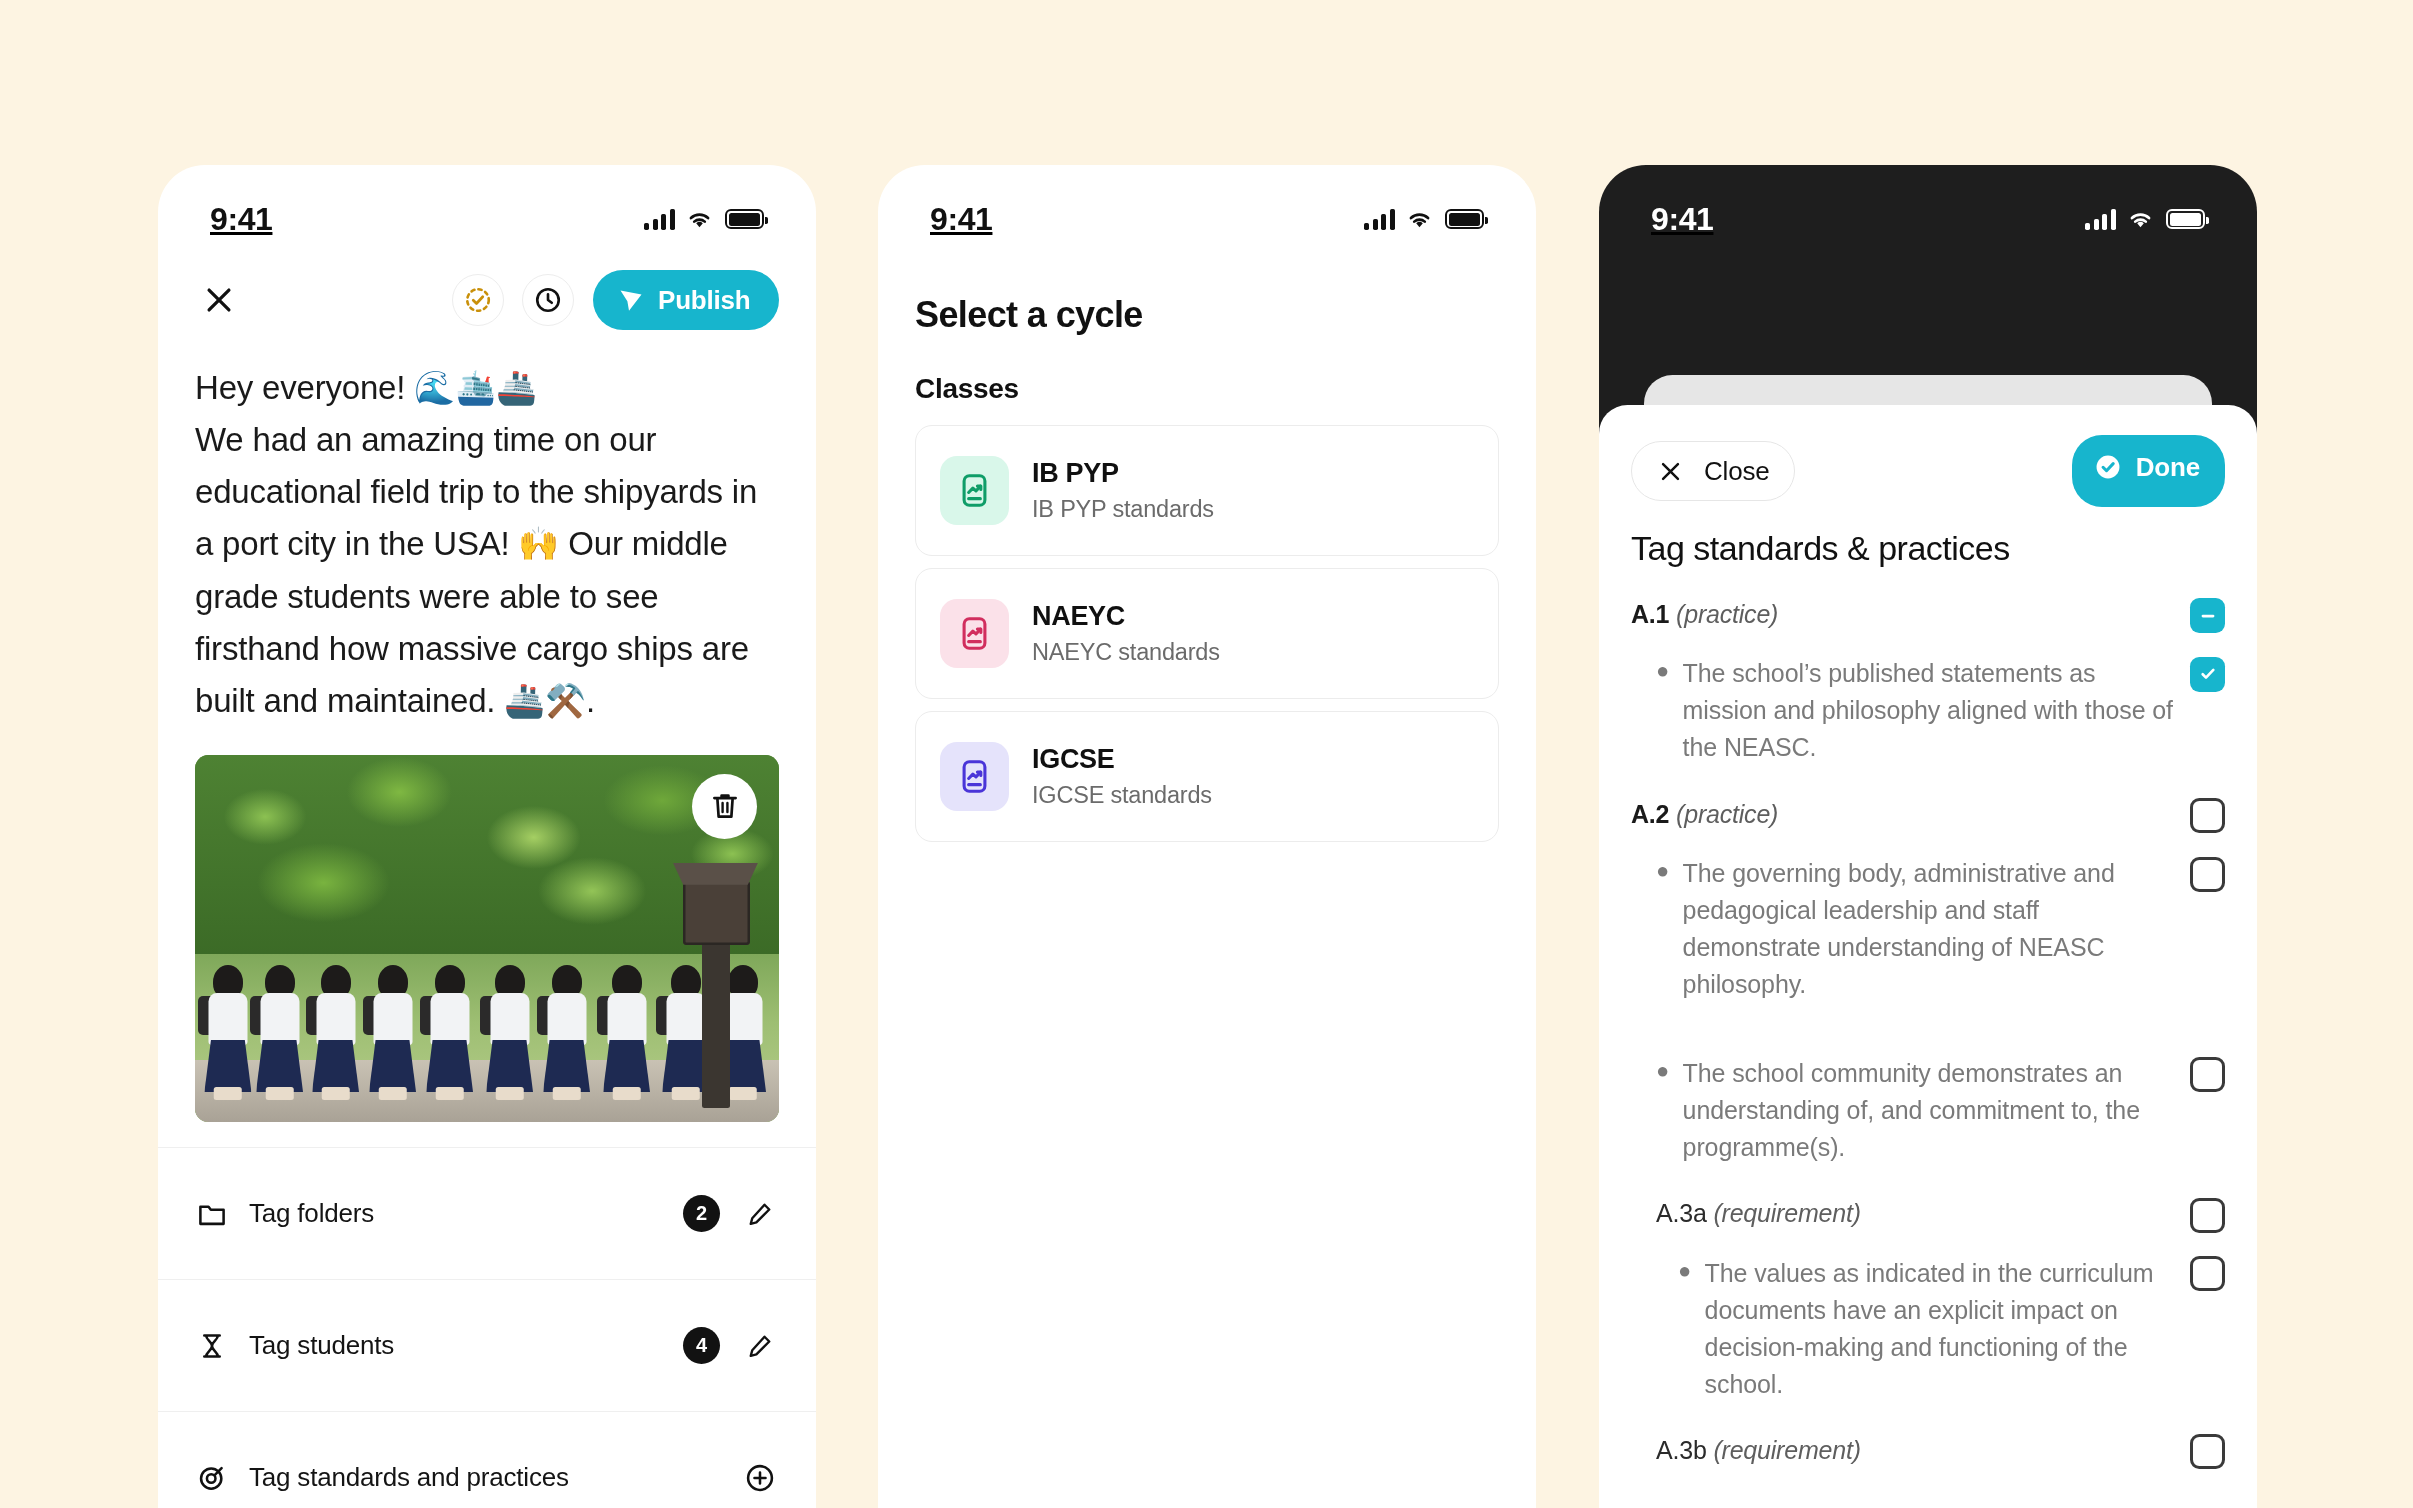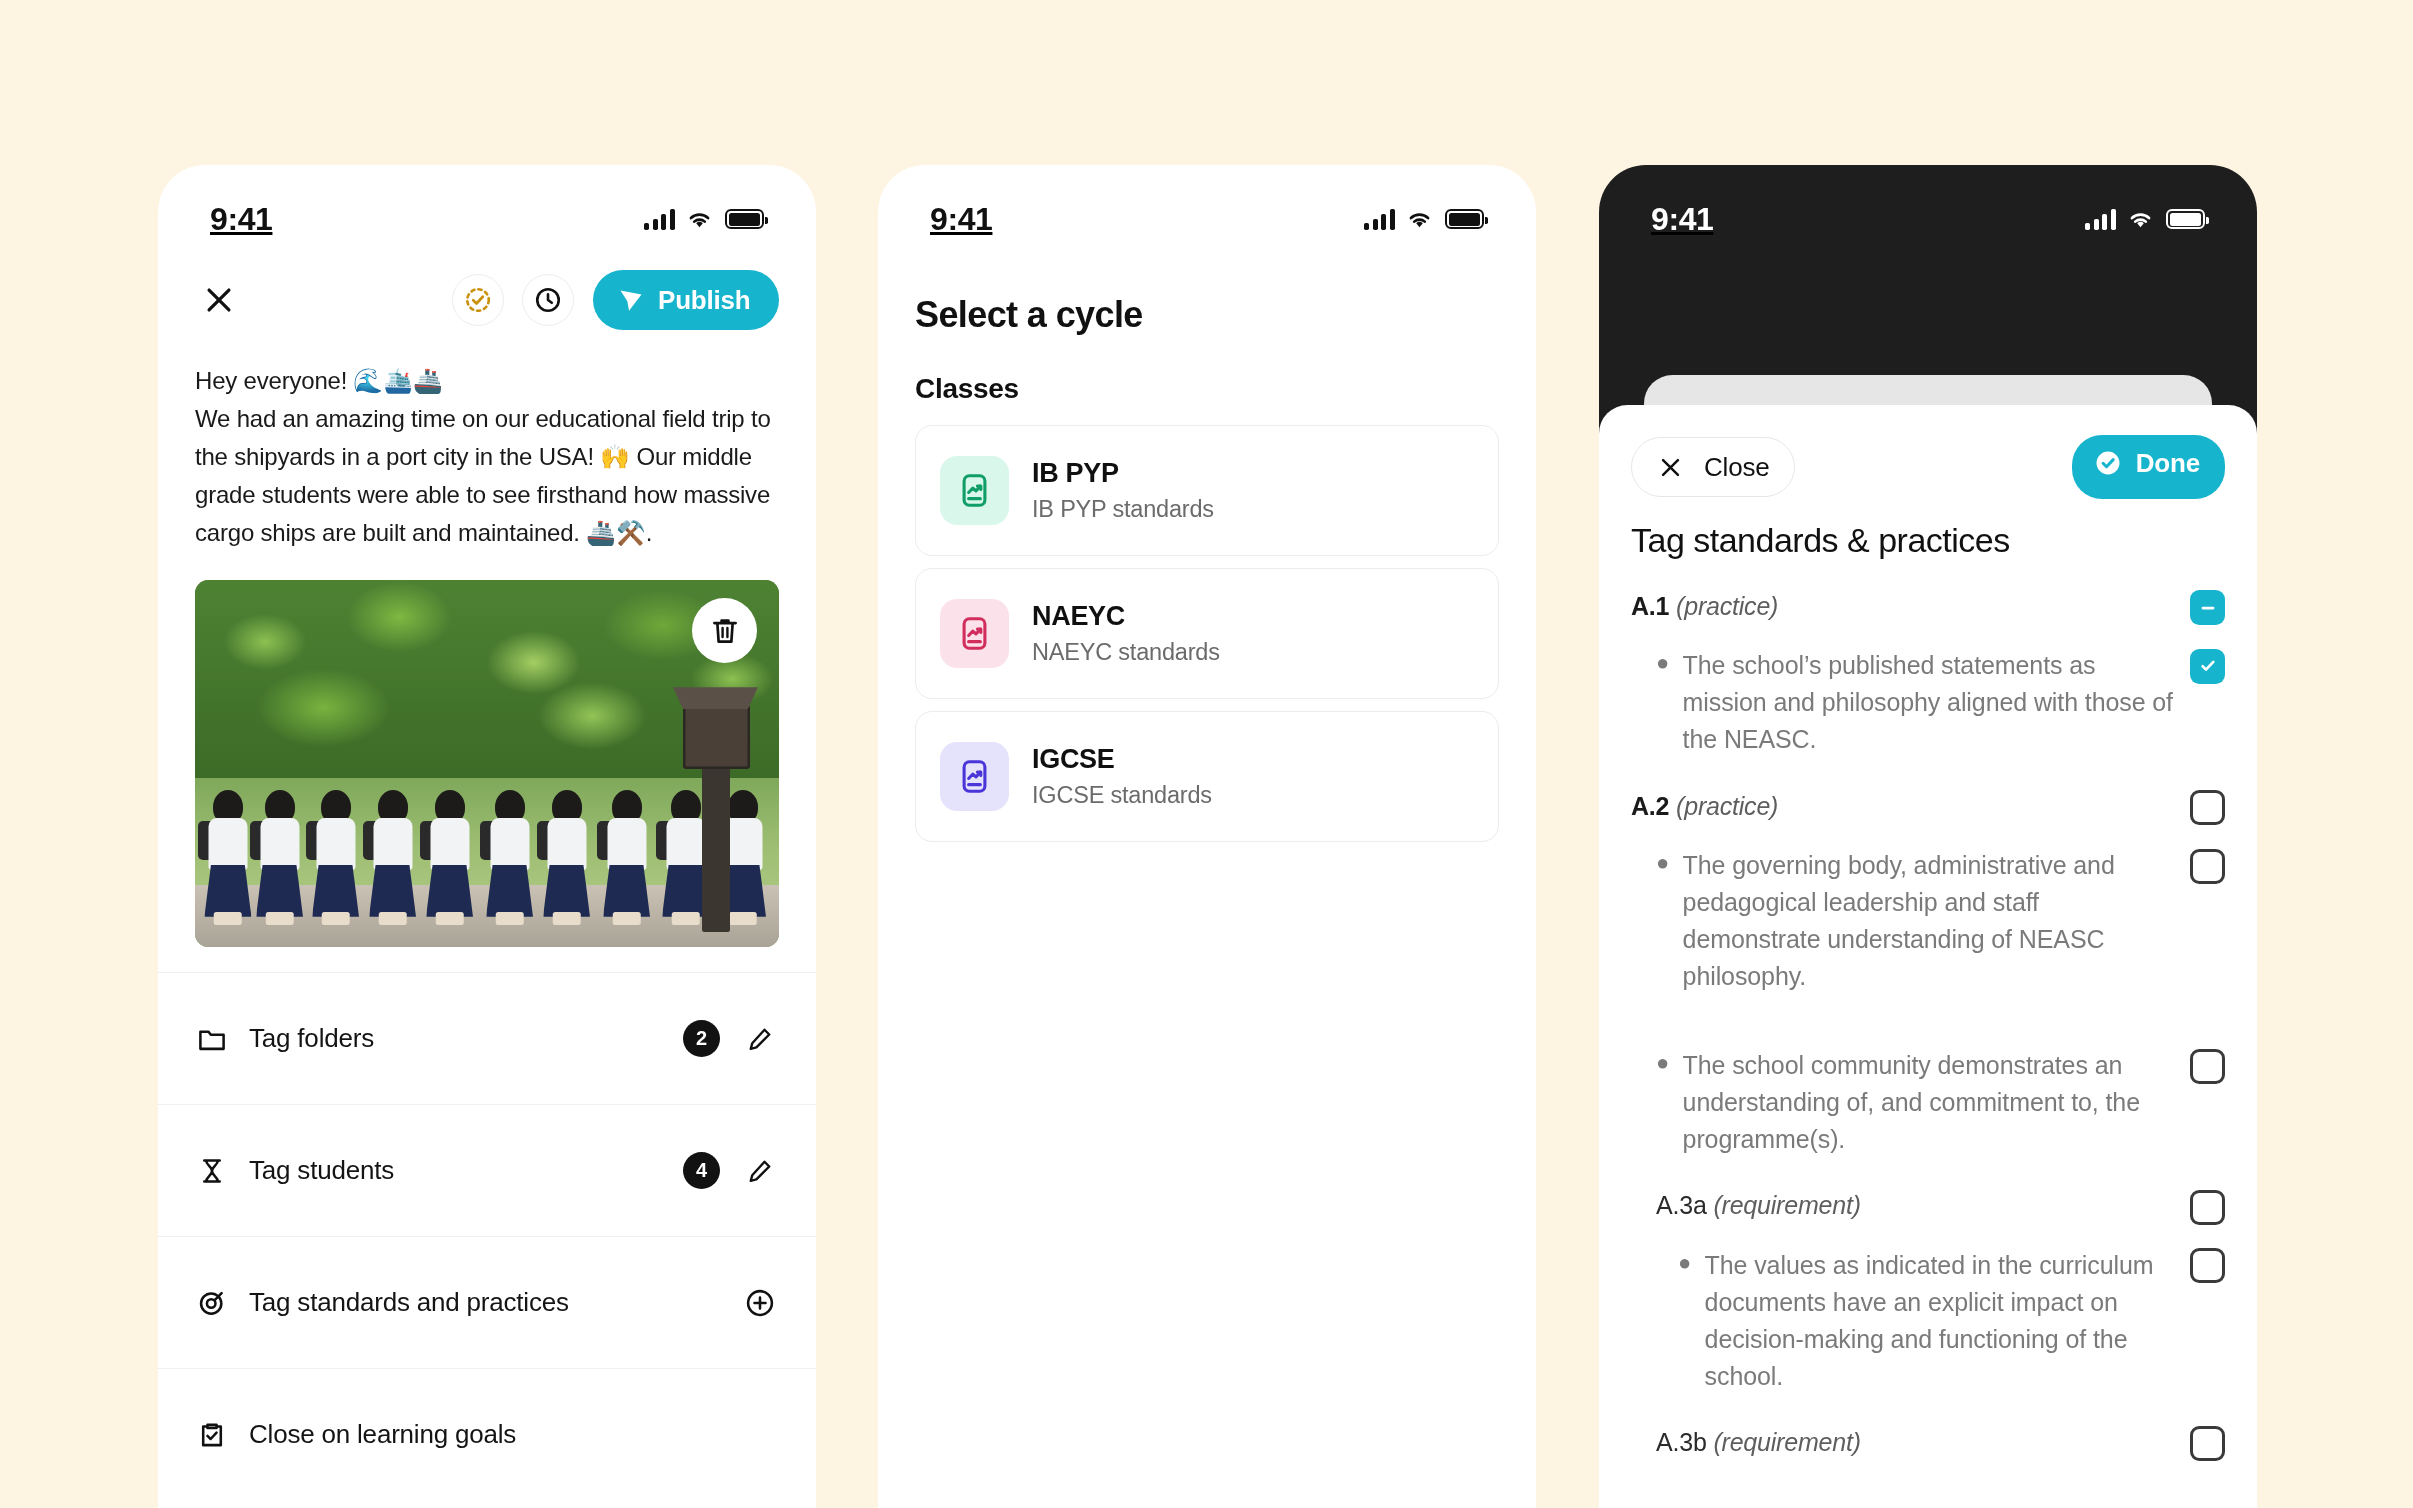--- a/index.html
+++ b/index.html
@@ -80,21 +80,21 @@
     height: 60px; border-radius: 30px; background: #17B5CD;
     display:flex; align-items:center; gap: 11.7px;
     padding: 0 28.5px 0 23.5px; cursor:pointer;
   }
   .publish-btn span {
     color:#fff; font-size: 26px; font-weight: bold; letter-spacing:-0.2px;
   }
 
   .p1-body {
     padding: 17px 37px 0 37px;
-    font-size: 24px; line-height: 1.58; color: #1A1A1A;
+    font-size: 33px; line-height: 1.58; color: #1A1A1A;
     letter-spacing: -0.2px;
   }
 
   .p1-photo {
     margin: 28.5px 37px 0 37px;
     height: 367px; border-radius: 13.4px; overflow:hidden;
     position: relative;
     background: linear-gradient(#5B8A3C, #3E6B2A);
   }
   .photo-trees {
@@ -219,21 +219,21 @@
     display:flex; align-items:center; justify-content:space-between;
     padding-top: 30px;
   }
   .close-btn {
     height: 60px; border-radius: 30px; border: 1.7px solid #E6E6E6;
     background:#fff; display:flex; align-items:center; gap:20px;
     padding: 0 25px; cursor:pointer;
   }
   .close-btn span { font-size: 26px; color:#111; letter-spacing:-0.2px; }
   .done-btn {
-    height: 64px; border-radius: 30px; background:#17B5CD;
+    height: 72px; border-radius: 30px; background:#17B5CD;
     display:flex; align-items:center; gap: 11.7px; padding: 0 25px 8px 20px;
     cursor:pointer;
   }
   .done-btn span { font-size: 26px; font-weight: bold; color:#fff; letter-spacing:-0.2px; }
   .sheet-title {
     font-size: 34px; font-weight: normal; color:#111;
     margin-top: 22px; letter-spacing: -0.5px;
   }
   .std-list { margin-top: 28.5px; }
   .std-row { display:flex; align-items:flex-start; gap: 15px; margin-bottom: 0; }

